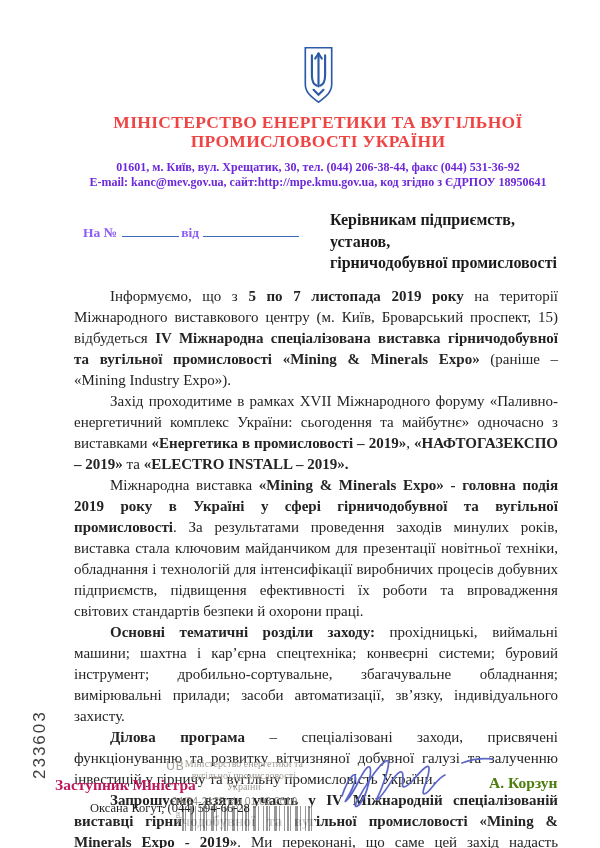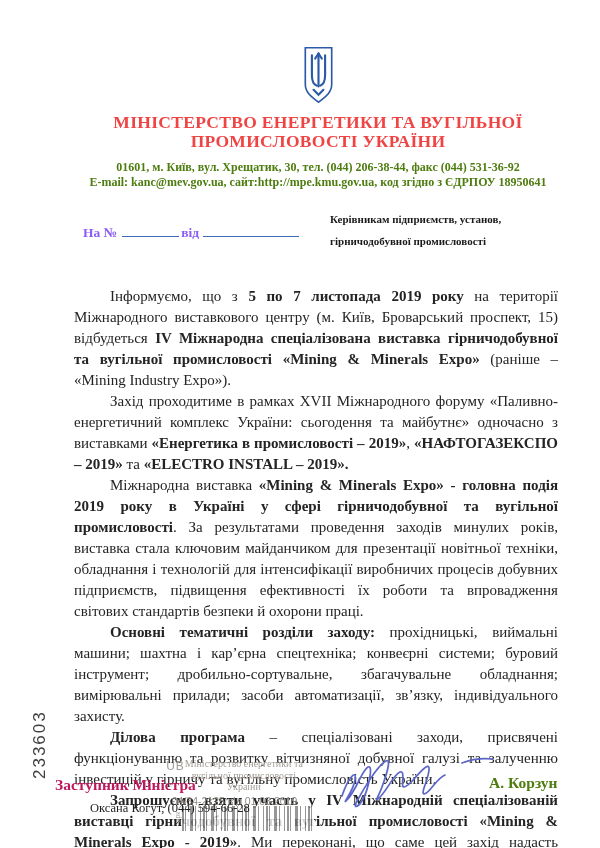--- a/index.html
+++ b/index.html
@@ -9,33 +9,33 @@
     font-family:"Liberation Serif", serif; color:#2a2a2a;
   }
   
   .letterhead { position:absolute; left:78px; top:0; width:480px; text-align:center; }
   .emblem { margin-top:46px; height:60px; }
   .ministry-title {
     margin-top:7px; font-weight:bold; font-size:17.5px; line-height:19px;
     color:#ef4444; letter-spacing:0.3px;
   }
   .contact-block {
-    margin-top:9px; font-weight:bold; font-size:12px; line-height:14.5px; color:#4d7c0f;
+    margin-top:9px; font-weight:bold; font-size:12px; line-height:14.5px; color:#6d28d9;
   }
   
   .ref-row {
     position:absolute; left:83px; top:224px; color:#8b5cf6; font-size:13.5px; font-weight:bold;
     white-space:nowrap;
   }
   .blank { display:inline-block; border-bottom:1px solid #3a6ab8; height:12px; vertical-align:baseline; }
   .blank1 { width:57px; margin:0 2px 0 5px; }
   .blank2 { width:96px; margin-left:4px; }
   .recipient {
     position:absolute; left:330px; top:209px; width:235px;
-    font-weight:bold; font-size:11px; line-height:21.5px; color:#1a1a1a;
+    font-weight:bold; font-size:16px; line-height:21.5px; color:#1a1a1a;
   }
   
   .body-text {
     position:absolute; left:74px; top:286px; width:484px;
     font-size:15px; line-height:21px; text-align:justify; color:#242424;
   }
   .body-text p { margin:0; text-indent:36px; }
   .body-text .bold { font-weight:bold; }
   
   .doc-number {

